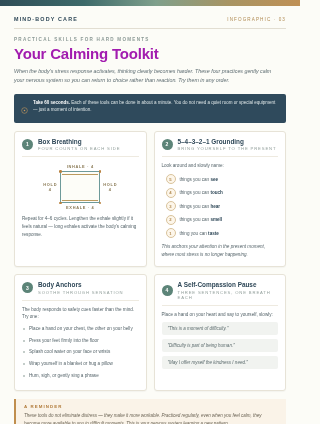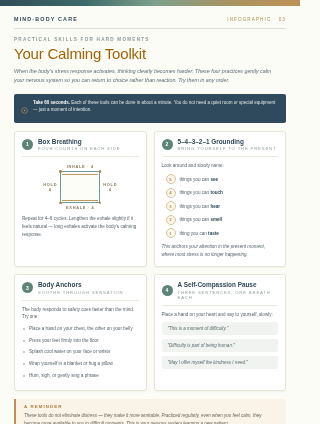--- a/index.html
+++ b/index.html
@@ -17,21 +17,21 @@
   
   .masthead{display:flex;justify-content:space-between;align-items:baseline;
     padding:10px 14px 6px 14px;}
   .brand{font-size:5.4px;letter-spacing:1.15px;font-weight:bold;color:#2f4858;}
   .issue{font-size:4.6px;letter-spacing:1.1px;color:#b08a52;}
   .rule{height:1px;background:#e2ded2;margin:0 14px;}
 
   
   .titleblock{padding:8px 14px 0 14px;}
   .eyebrow{font-size:4.6px;letter-spacing:1.25px;color:#8c9a96;font-weight:bold;}
-  h1{margin:3px 0 0 0;font-size:15px;font-weight:normal;color:#a16207;letter-spacing:-0.2px;}
+  h1{margin:3px 0 0 0;font-size:15px;font-weight:bold;color:#a21caf;letter-spacing:-0.2px;}
   .lede{margin:5px 0 0 0;font-size:5.3px;line-height:1.75;font-style:italic;color:#5c6b70;
     max-width:258px;}
 
   
   .callout{margin:8px 14px 0 14px;background:#2f4a5c;border-radius:2px;
     display:flex;gap:5px;padding:5px 7px;align-items:flex-start;}
   .callout .ring{flex:0 0 auto;margin-top:1px;}
   .callout p{margin:0;font-size:4.5px;line-height:1.65;color:#dde5e6;}
   .callout b{color:#ffffff;}
 

